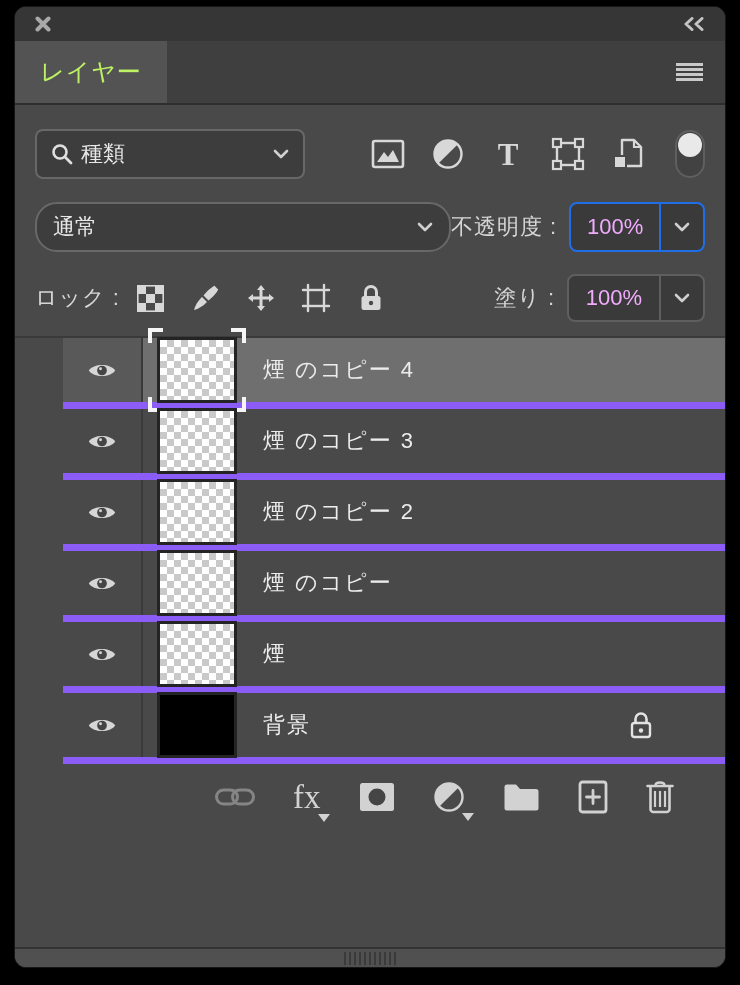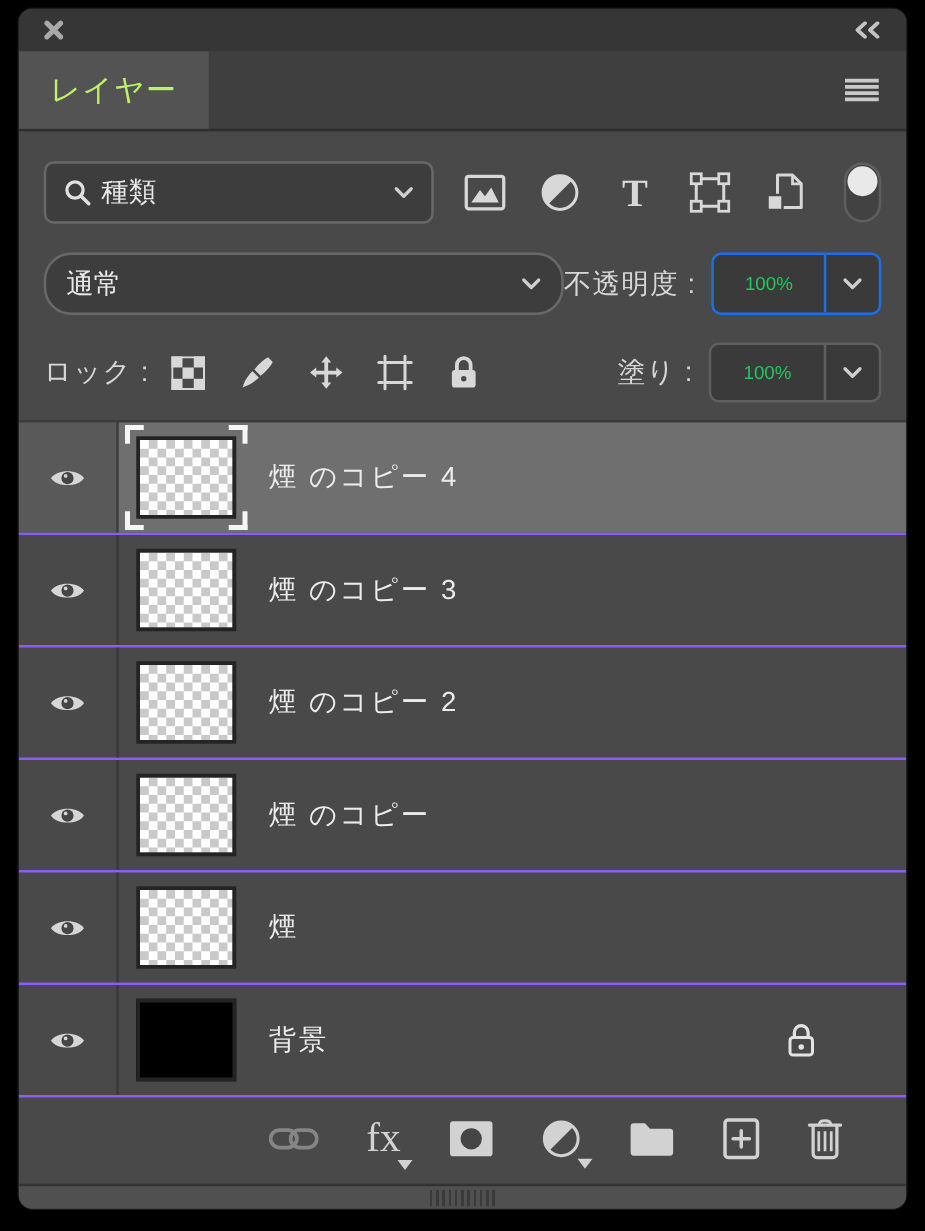--- a/index.html
+++ b/index.html
@@ -28,52 +28,52 @@
 
   
   .controls { flex:0 0 auto; padding:24px 20px 14px; }
   .c-row { display:flex; align-items:center; }
   .row-filter { height:50px; }
   .row-blend  { height:50px; margin-top:23px; }
   .row-lock   { height:48px; margin-top:22px; }
 
   .select { background:#3d3d3d; border:2px solid #686868; border-radius:8px;
             height:50px; display:flex; align-items:center; color:#e8e8e8; font-size:22px; }
-  .search-select { width:312px; padding:0 14px; gap:8px;justify-content:center; }
+  .search-select { width:270px; padding:0 14px; gap:8px;justify-content:center; }
   .blend-select  { width:428px; padding:0 16px;border-radius:22px; }
   .select .chev { margin-left:auto; }
 
   .filter-icons { margin-left:auto; display:flex; align-items:center; gap:26px; color:#d8d8d8; }
   .fi { width:34px; height:34px; display:flex; align-items:center; justify-content:center; }
   .t-glyph { font-family:"Liberation Serif", serif; font-size:31px; font-weight:bold; color:#d8d8d8; line-height:1; }
 
   .toggle { margin-left:4px; width:30px; height:48px; border-radius:15px;
             background:#424242; border:2px solid #5f5f5f; position:relative; }
   .toggle .knob { position:absolute; top:1px; left:1px; width:24px; height:24px;
                   border-radius:50%; background:#e9e9e9; }
 
   .ctl-label { color:#d6d6d6; font-size:22px; letter-spacing:1px; white-space:pre; }
   .r-label { margin-left:auto; margin-right:12px; }
 
   .valfield { height:50px; width:140px; border-radius:8px; background:#3a3a3a;
               display:flex; align-items:stretch; overflow:hidden; }
   .valfield .val { flex:1; display:flex; align-items:center; justify-content:center;
-                   color:#22c55e; font-size:15px; }
+                   color:#f0abfc; font-size:22px; }
   .valfield .dd  { width:44px; display:flex; align-items:center; justify-content:center; }
   .field-focus { border:2px solid #1f6ee6; }
   .field-focus .dd { border-left:2px solid #1f6ee6; }
   .field-plain { border:2px solid #5f5f5f; height:48px; width:138px; }
   .field-plain .dd { border-left:2px solid #5f5f5f; }
 
   .lock-icons { display:flex; align-items:center; gap:25px; margin-left:16px; color:#d8d8d8; }
   .li { width:30px; height:30px; display:flex; align-items:center; justify-content:center; }
 
   
   .layers { flex:0 0 auto; border-top:2px solid #3a3a3a; }
-  .layer-row { height:90px; display:flex; align-items:stretch; border-bottom:2px solid #8b5cf6; }
+  .layer-row { height:71px; display:flex; align-items:stretch; border-bottom:7px solid #8b5cf6;margin-left:48px; }
   .eye-cell { width:80px; flex:0 0 auto; border-right:2px solid #3a3a3a;
               display:flex; align-items:center; justify-content:center; color:#d6d6d6; }
   .row-content { flex:1; display:flex; align-items:center; }
   .layer-row.selected .eye-cell { background:#595959; }
   .layer-row.selected .row-content { background:#6f6f6f; }
 
   .thumb-wrap { position:relative; margin-left:14px; flex:0 0 auto; }
   .thumb { width:80px; height:66px; border:3px solid #242424;
            background-image:conic-gradient(#c9c9c9 25%, #ffffff 0 50%, #c9c9c9 0 75%, #ffffff 0);
            background-size:14px 14px; }

